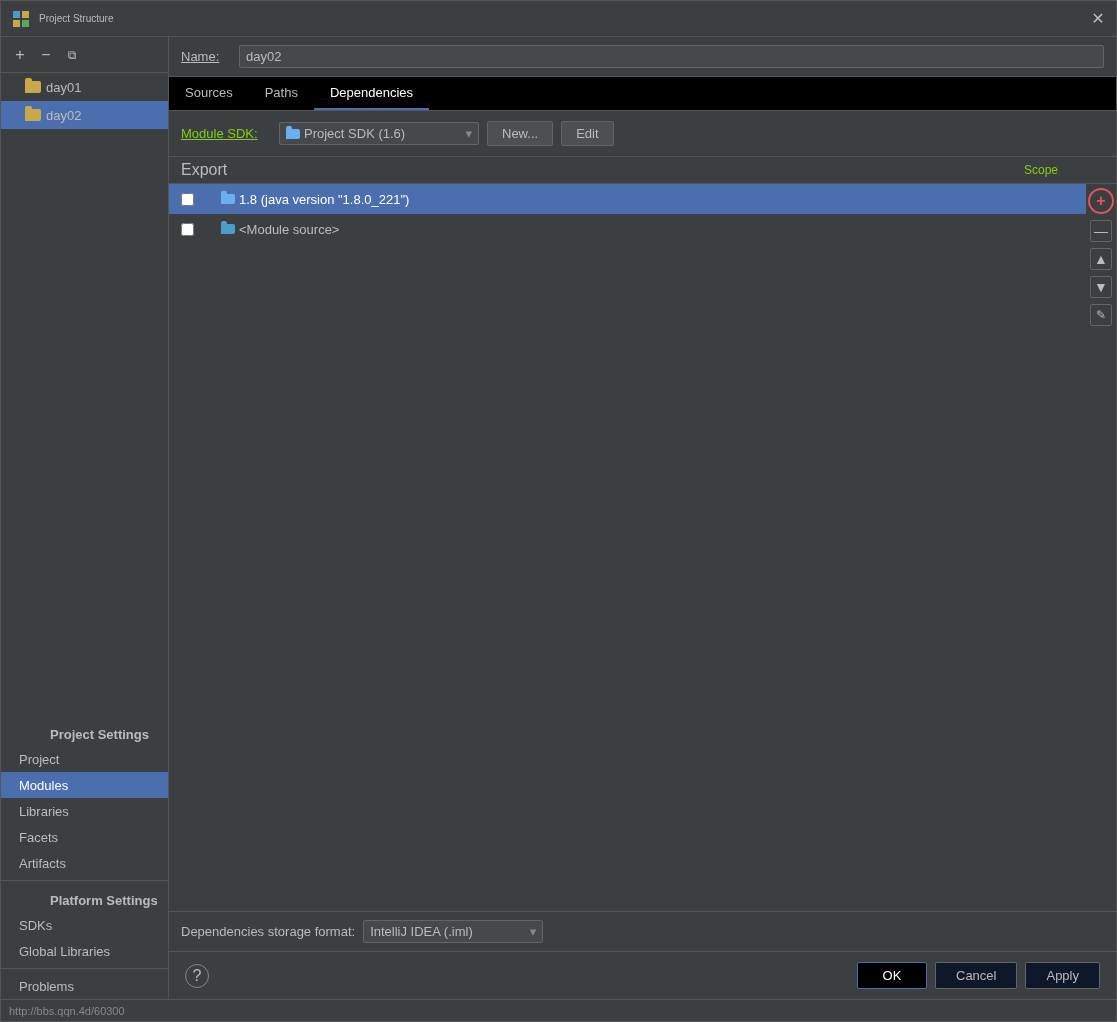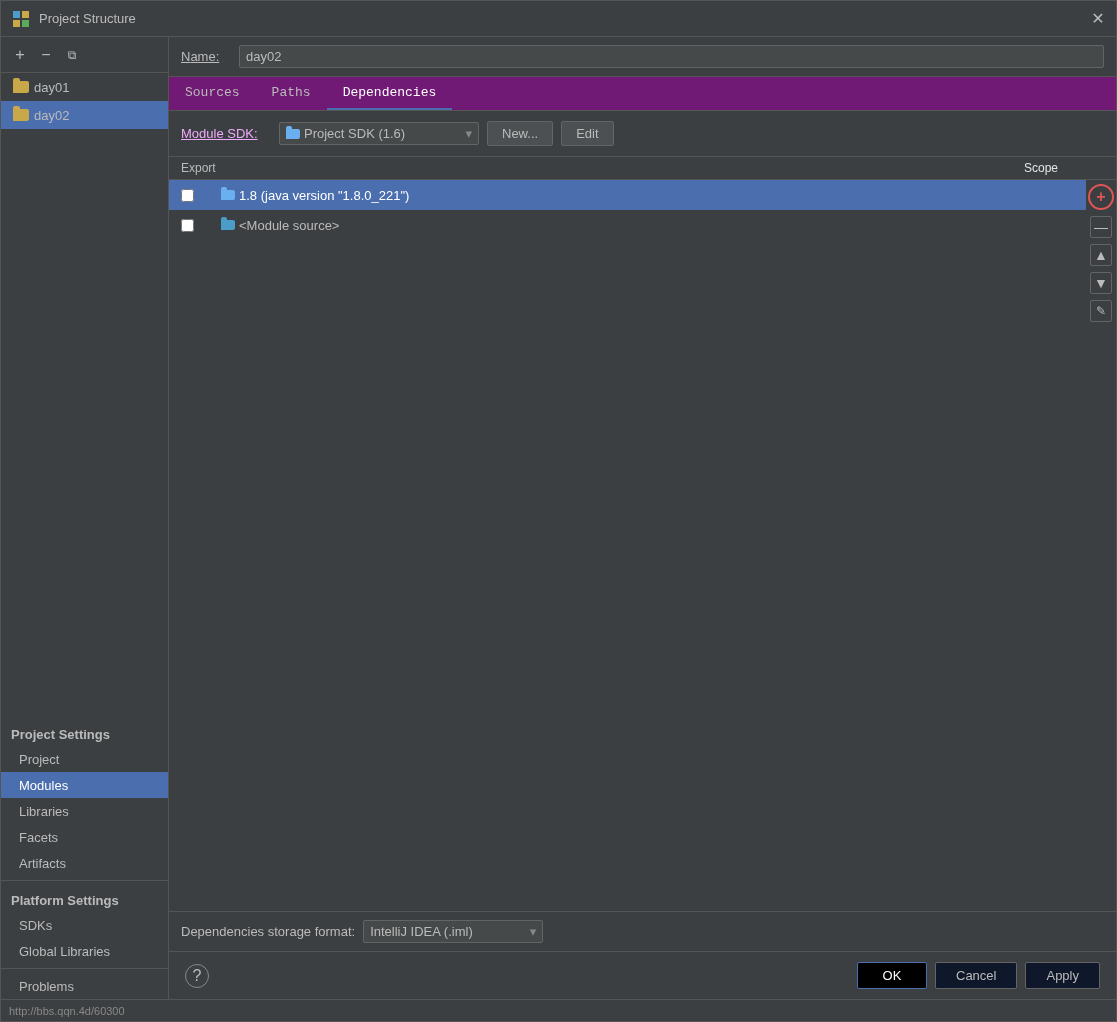--- a/index.html
+++ b/index.html
@@ -41,21 +41,21 @@
       justify-content: center;
     }
 
     .titlebar-icon svg {
       width: 18px;
       height: 18px;
     }
 
     .titlebar-title {
       color: #bbbbbb;
-      font-size: 13px;
+      font-size: 10px;
       flex: 1;
     }
 
     .titlebar-close {
       width: 16px;
       height: 16px;
       color: #bbbbbb;
       cursor: pointer;
       font-size: 16px;
       display: flex;
@@ -103,35 +103,36 @@
     }
 
     .module-list {
       flex: 1;
       overflow-y: auto;
     }
 
     .module-item {
       display: flex;
       align-items: center;
-      padding: 4px 12px;
+      padding: 4px 24px;
       cursor: pointer;
       height: 28px;
       text-align: center;
     }
 
     .module-item.selected {
       background: #4b6eaf;
     }
 
     .section-header {
       padding: 8px 10px 4px 10px;
       color: #bbbbbb;
       font-weight: bold;
       font-size: 13px;
+      margin-left: 39px;
     }
 
     .nav-item {
       padding: 4px 10px 4px 18px;
       cursor: pointer;
       height: 26px;
       display: flex;
       align-items: center;
       color: #bbbbbb;
     }
@@ -181,22 +182,21 @@
       padding: 3px 6px;
       font-size: 13px;
       outline: none;
       border-radius: 2px;
     }
 
     .tabs-row {
       display: flex;
       border-bottom: 1px solid #555;
       flex-shrink: 0;
-      background: #701a75;
-      font-family: Liberation Mono, monospace;
+      background: #000000;
     }
 
     .tab {
       padding: 8px 16px;
       cursor: pointer;
       color: #bbbbbb;
       font-size: 13px;
       border-bottom: 2px solid transparent;
     }
 
@@ -207,21 +207,21 @@
 
     .sdk-row {
       display: flex;
       align-items: center;
       padding: 10px 12px;
       border-bottom: 1px solid #555;
       flex-shrink: 0;
     }
 
     .sdk-label {
-      color: #f0abfc;
+      color: #84cc16;
       margin-right: 8px;
       min-width: 90px;
     }
 
     .sdk-label span {
       text-decoration: underline;
     }
 
     .sdk-dropdown {
       display: flex;
@@ -263,26 +263,26 @@
       align-items: center;
       padding: 4px 12px;
       border-bottom: 1px solid #555;
       background: #3c3f41;
       flex-shrink: 0;
     }
 
     .deps-col-export {
       width: 60px;
       color: #bbbbbb;
-      font-size: 12px;
+      font-size: 16px;
     }
 
     .deps-col-scope {
       width: 80px;
-      color: #e5e5e5;
+      color: #84cc16;
       font-size: 12px;
     }
 
     .dep-row {
       display: flex;
       align-items: center;
       padding: 5px 12px;
       cursor: pointer;
       height: 30px;
     }

